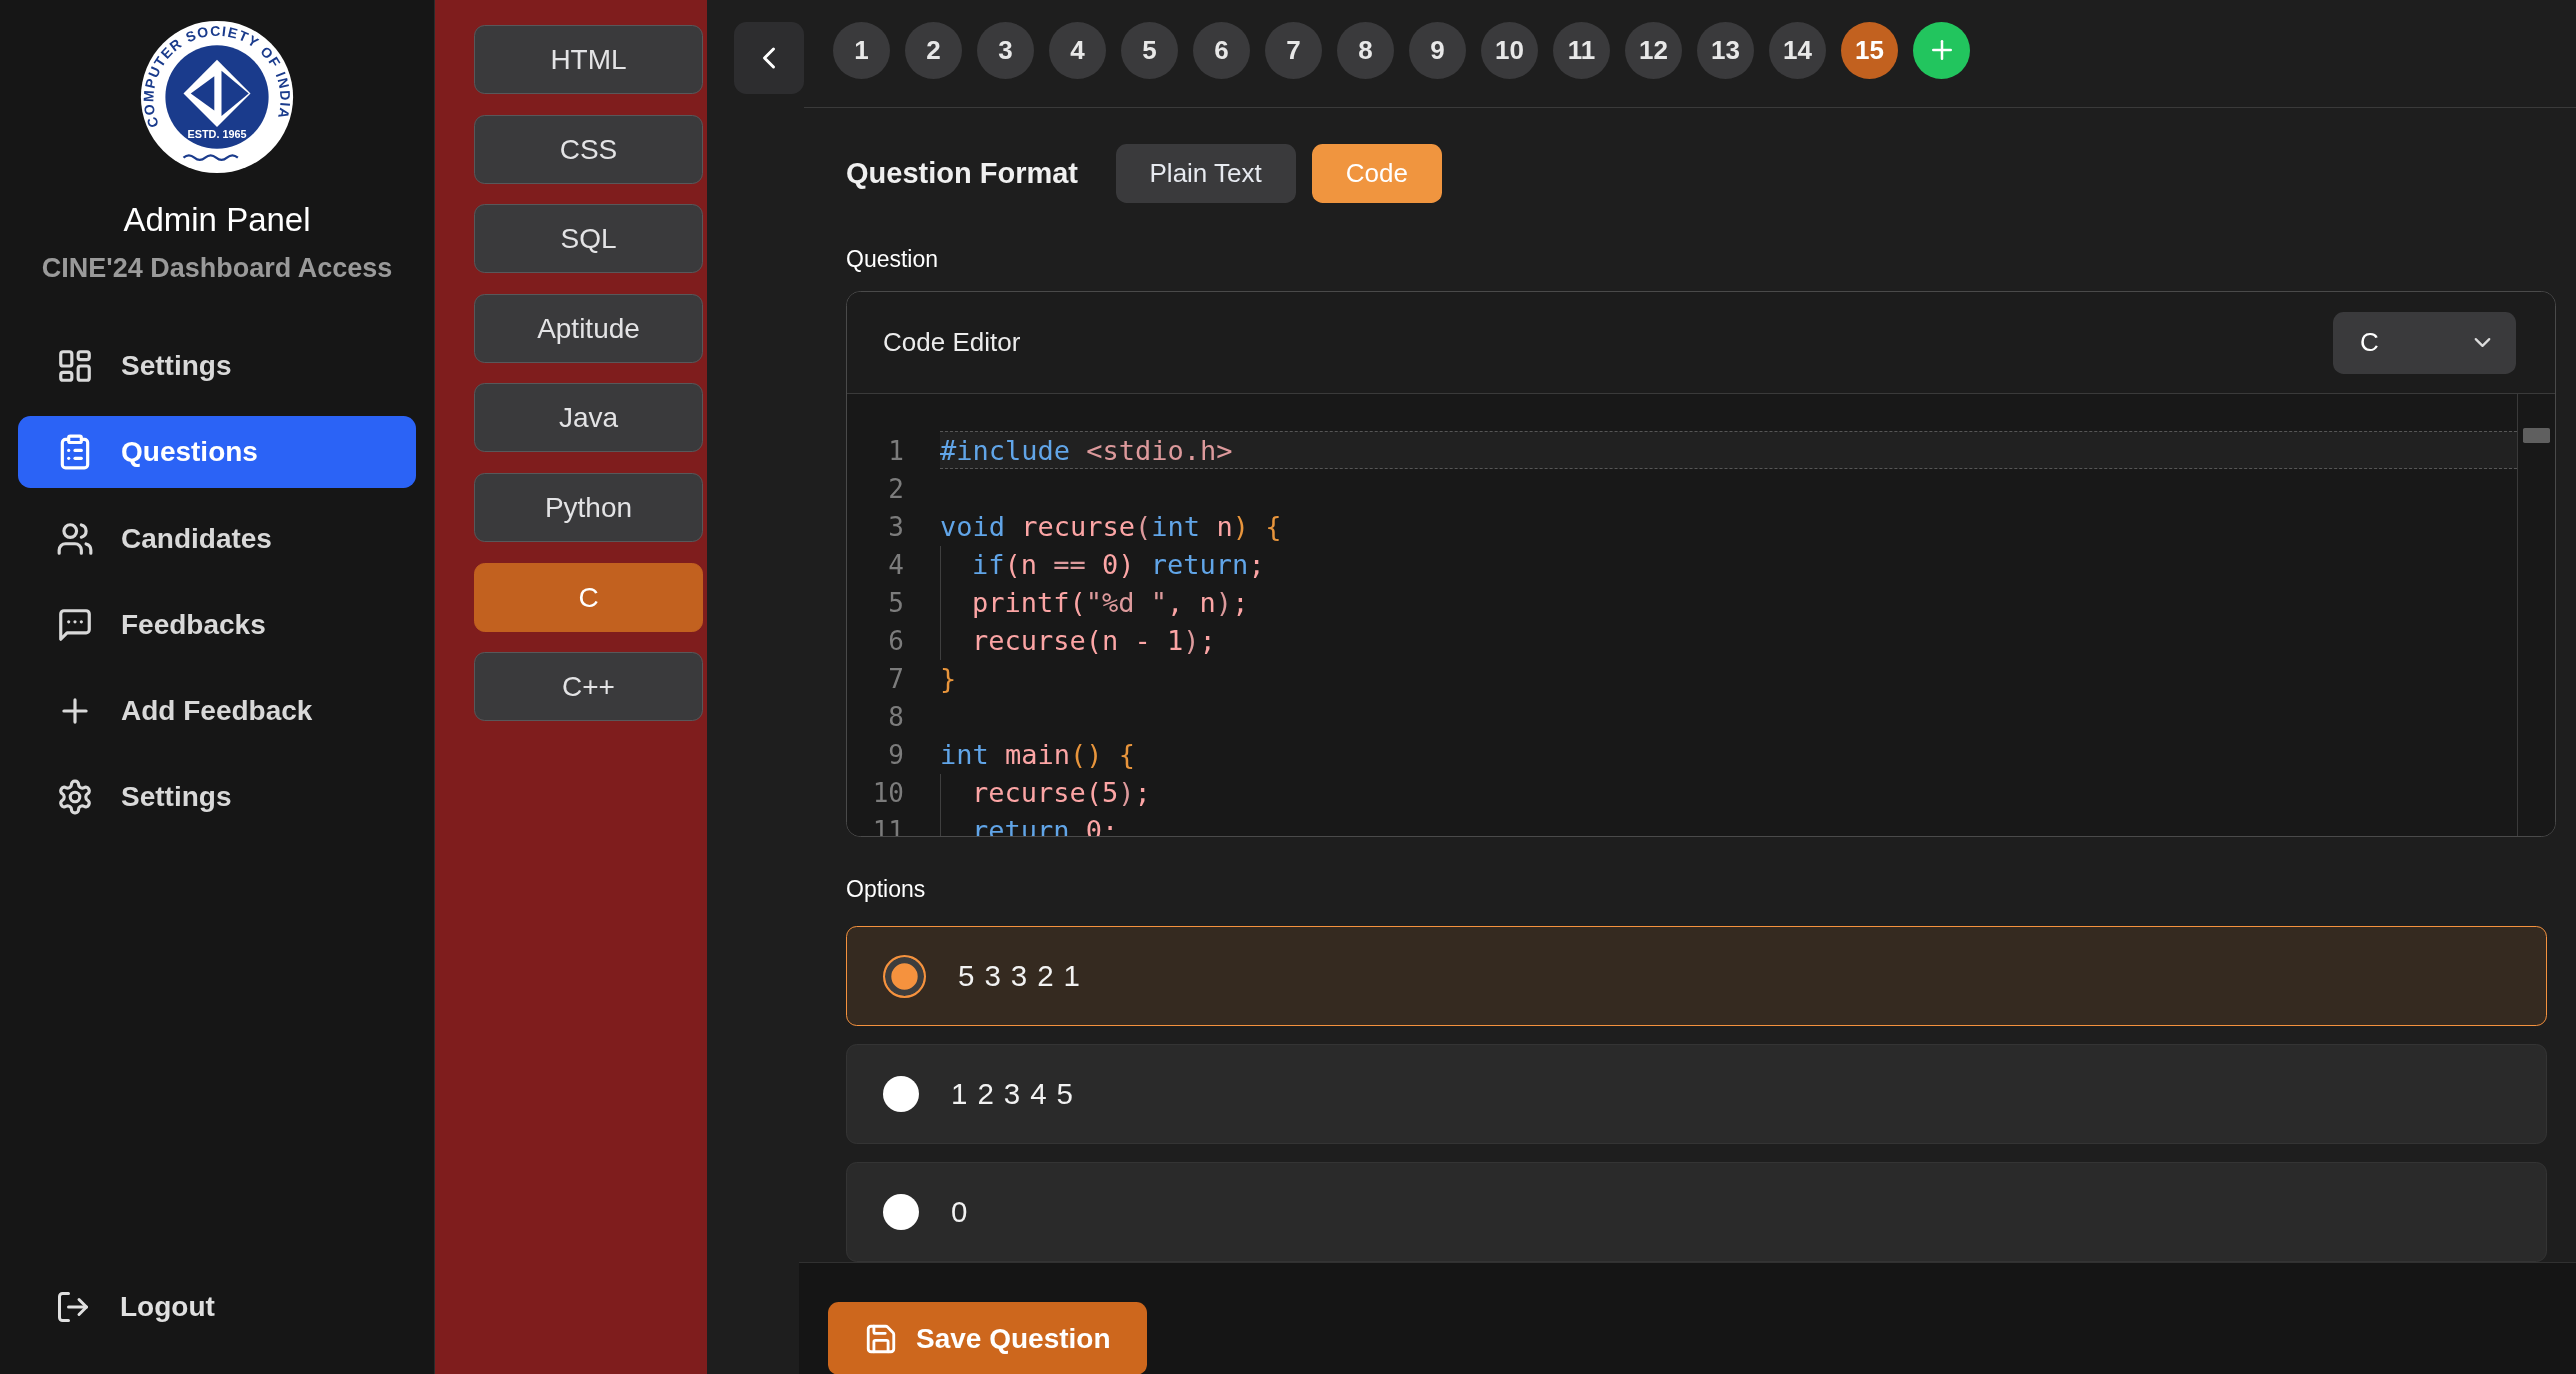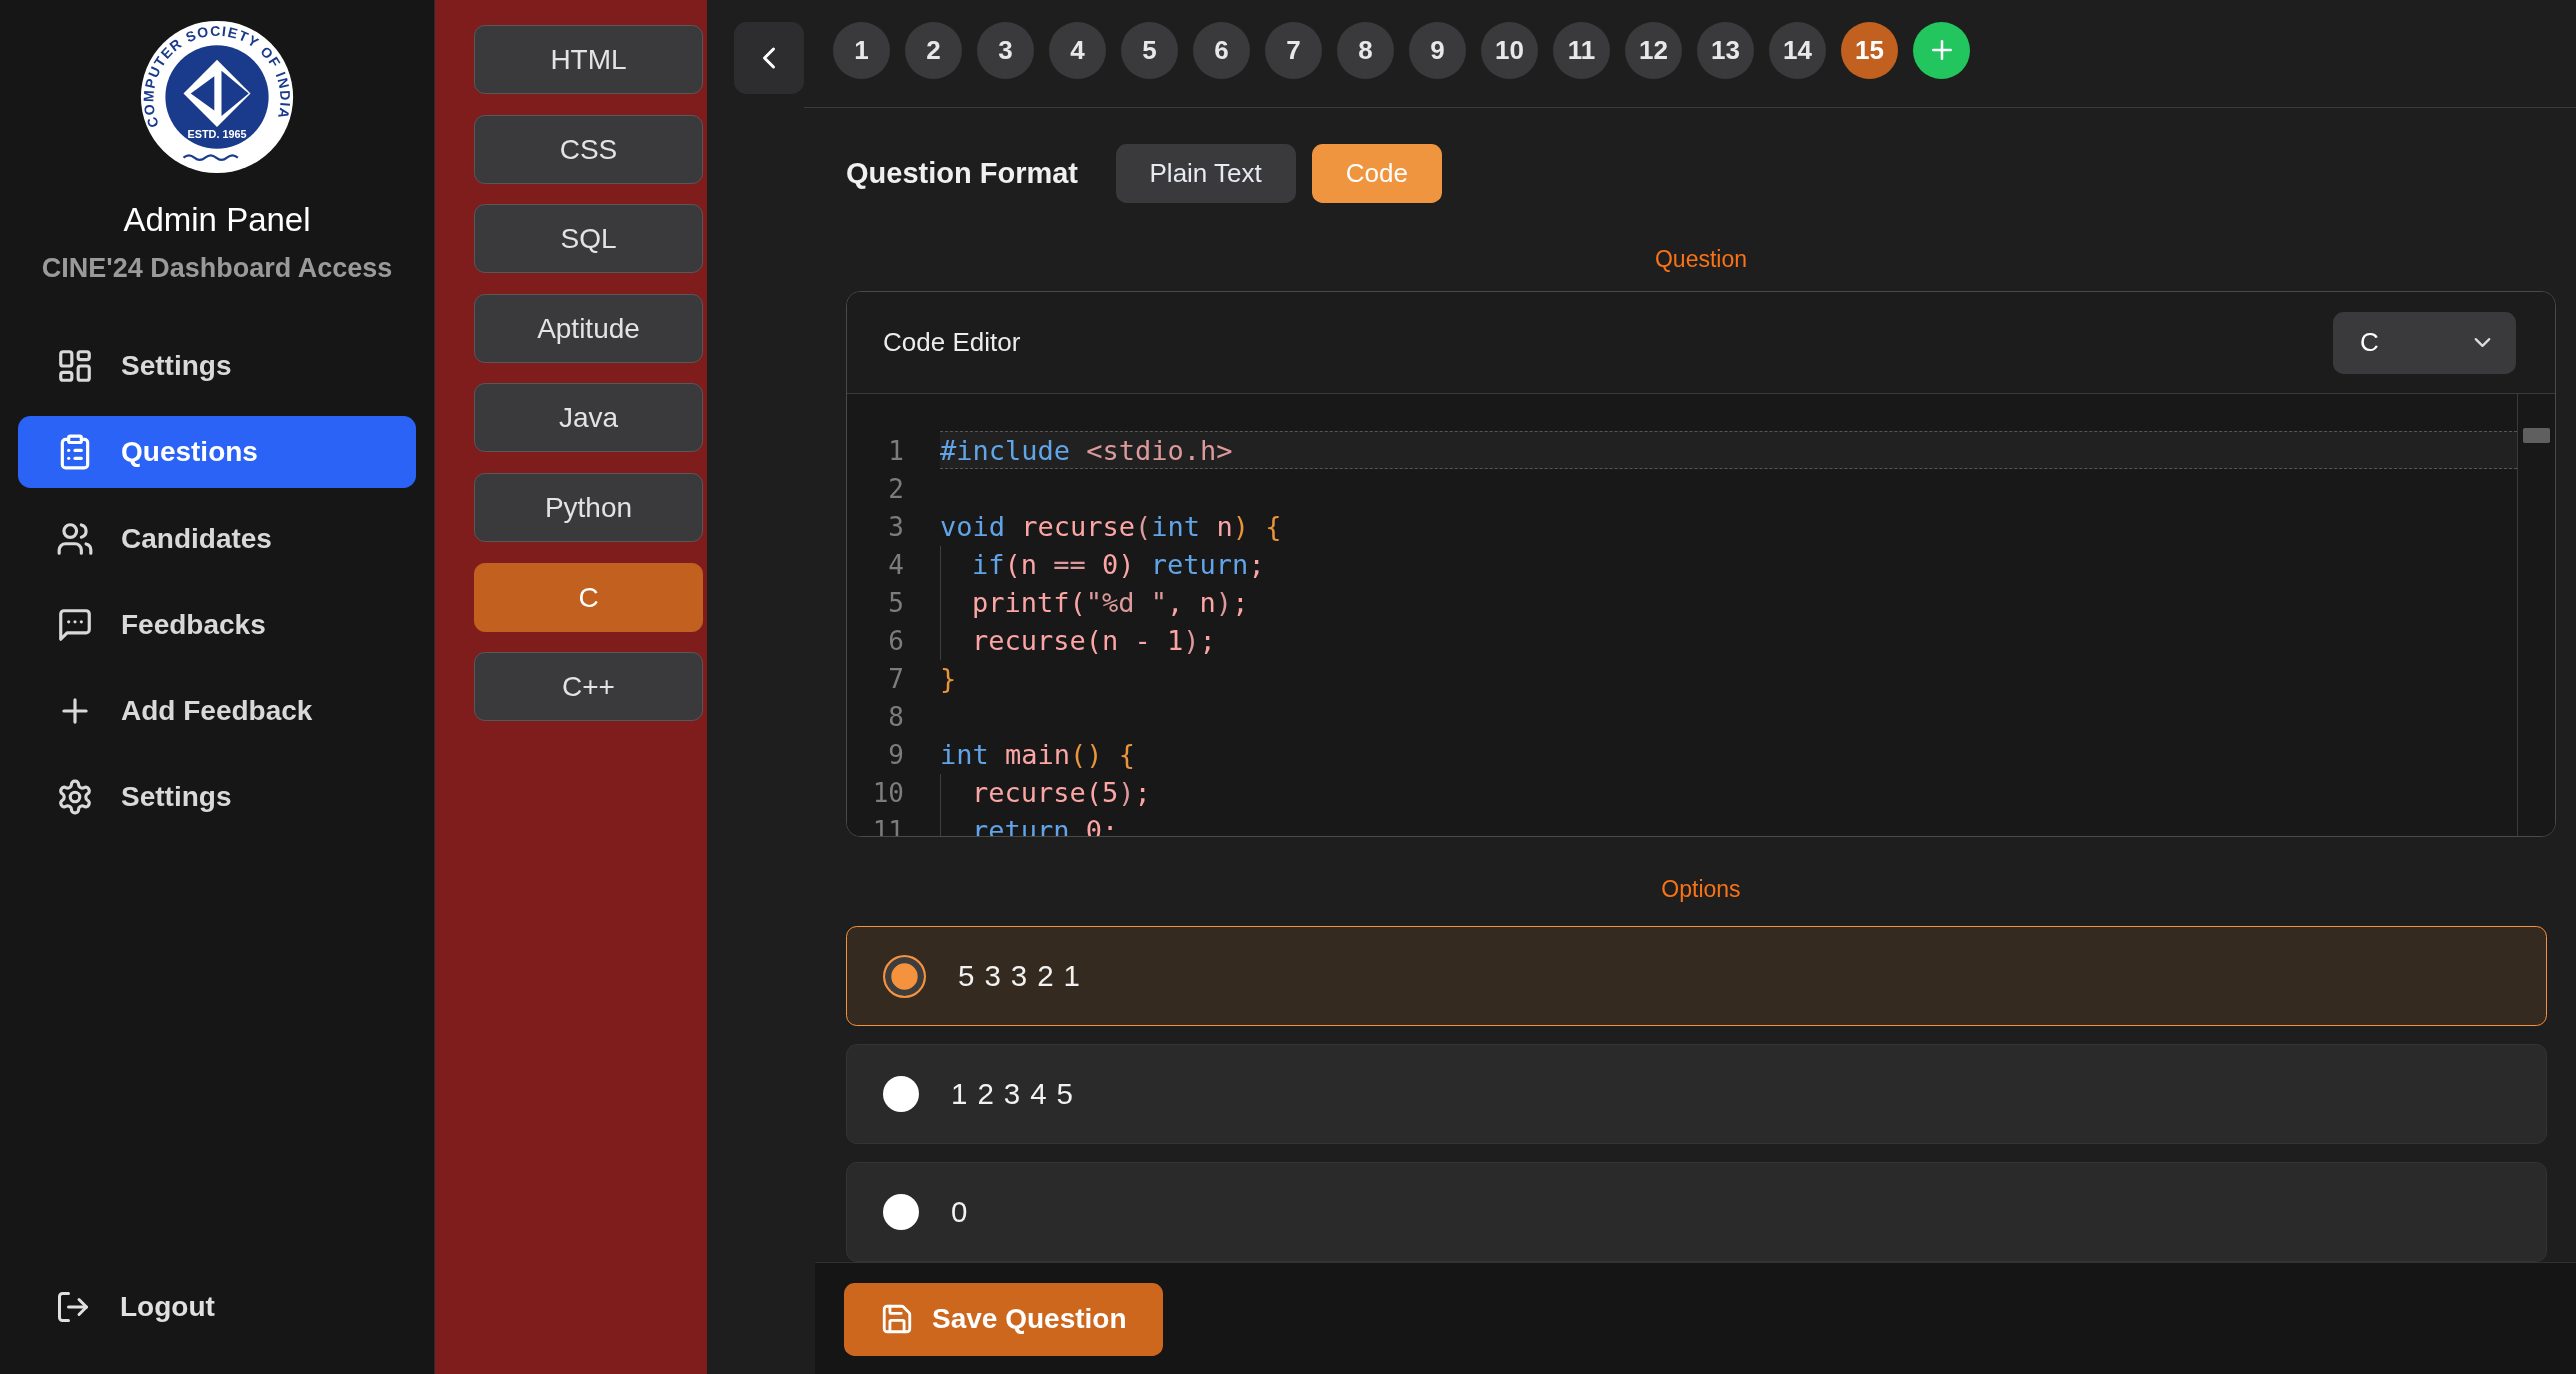--- a/index.html
+++ b/index.html
@@ -48,21 +48,21 @@
   .pill.add svg { width:30px; height:30px; stroke:#fff; }
   .topline { border-top:1.8px solid #3a3a3a; margin-left:97px; }
 
   .content { padding:36px 21.5px 0 139px; }
   .format-row { display:flex; align-items:center; gap:16px; }
   .format-label { font-size:29px; font-weight:bold; color:#f0f0f0; margin-right:21.5px; }
   .seg-btn { height:59px; padding:0 34px; border-radius:10.7px; border:none; font-size:26px;
              font-family:"Liberation Sans",sans-serif; background:#3a3a3c; color:#e7eaf0; cursor:pointer; }
   .seg-btn.active { background:#f0953f; color:#fff; }
 
-  .field-label { font-size:23px; color:#f97316; margin-top:46px;text-align:center; }
+  .field-label { font-size:23px; color:#ffffff; margin-top:46px; }
 
   
   .editor { margin-top:18px; border:0.9px solid #4a4a4a; border-radius:14.3px; background:#1a1a1a;
             width:1710px; overflow:hidden; }
   .editor-head { height:102px; display:flex; align-items:center; justify-content:space-between;
                  padding:0 39px 0 36px; border-bottom:0.9px solid #3a3a3a; background:#1c1c1c; }
   .editor-title { font-size:26px; color:#ececec; }
   .lang-select { width:183px; height:62px; background:#3a3a3c; border-radius:10.7px; display:flex;
                  align-items:center; justify-content:space-between; padding:0 19.7px 0 27px; cursor:pointer; }
   .lang-select .val { font-size:26px; color:#fff; }
@@ -86,22 +86,22 @@
   .opt-list { margin-top:23px; display:flex; flex-direction:column; gap:18px; width:1701px; }
   .opt { height:100px; border-radius:10.7px; background:#2a2a2a; border:0.9px solid #343434;
          display:flex; align-items:center; padding-left:36px; cursor:pointer; }
   .opt.selected { background:#352a20; border:1.8px solid #f5923e; }
   .radio { width:36px; height:36px; border-radius:50%; background:#fff; flex-shrink:0; }
   .radio.sel { width:43px; height:43px; background:#f5923e; border:2.7px solid #f5923e;
                box-shadow:inset 0 0 0 6.3px #3d3d3d; }
   .opt .txt { font-size:29.5px; color:#f2f2f2; margin-left:32px; letter-spacing:0.9px; }
 
   
-  .footer { position:absolute; left:108px; right:0; bottom:0; height:113px; background:#151515;
-            border-top:1.8px solid #313131; display:flex; align-items:center; padding-left:29px; }
+  .footer { position:absolute; left:92px; right:0; bottom:0; height:113px; background:#151515;
+            border-top:1.8px solid #313131; display:flex; align-items:flex-end; padding-left:29px; }
   .save-btn { height:73px; padding:0 36px; background:#cd671d; border:none; border-radius:10.7px;
               color:#fff; font-size:28px; font-weight:bold; font-family:"Liberation Sans",sans-serif;
               display:flex; align-items:center; gap:18px; cursor:pointer; }
   .save-btn svg { width:34px; height:34px; stroke:#fff; }
 
   svg.ic { fill:none; stroke-width:2; stroke-linecap:round; stroke-linejoin:round; }
 </style>
 </head>
 <body>
 

